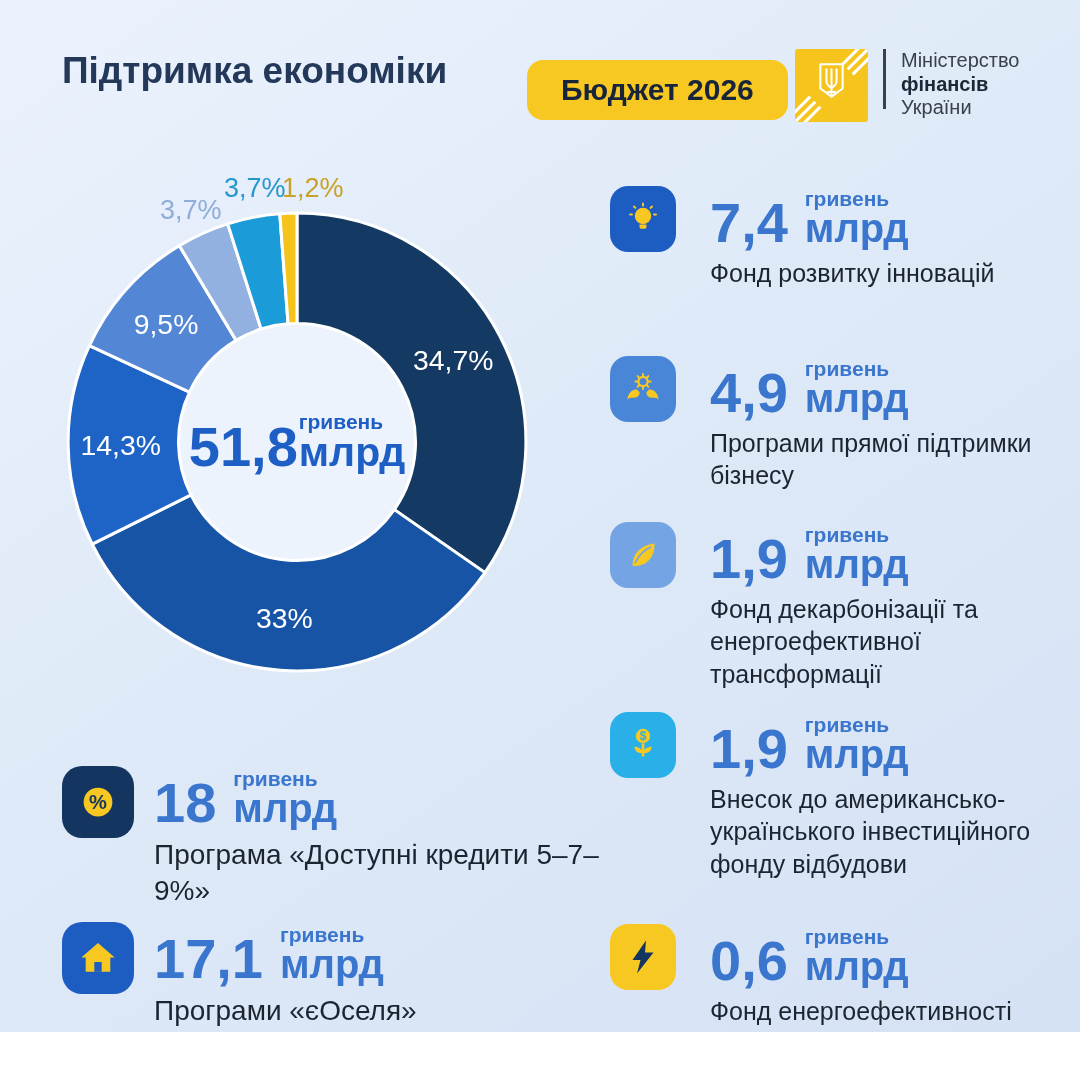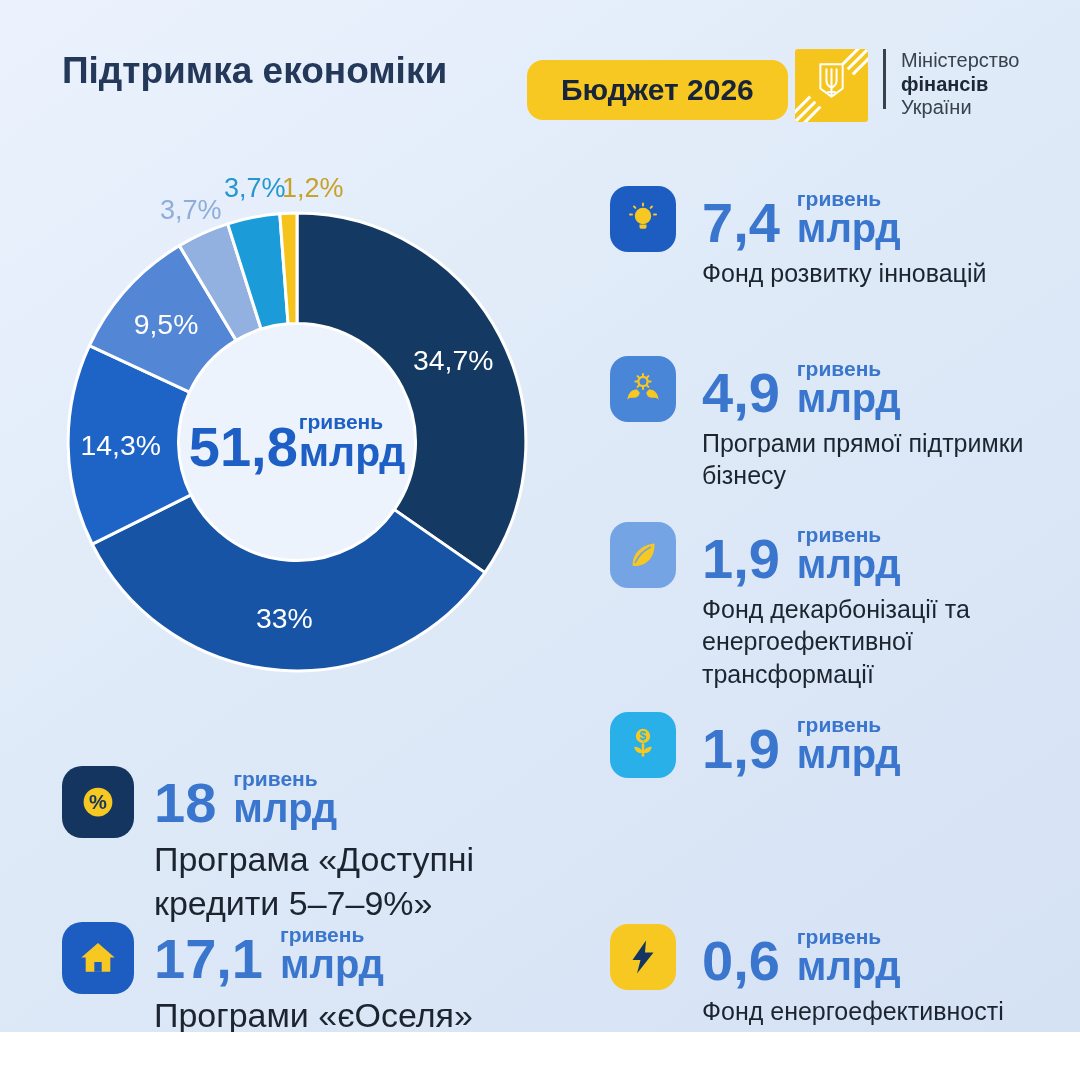--- a/index.html
+++ b/index.html
@@ -32,30 +32,30 @@
   #ol2{left:224px;top:173px;}
   #ol3{left:282px;top:173px;}
 
   
   .item{position:absolute;display:flex;}
   .icon-box{border-radius:18px;display:flex;align-items:center;justify-content:center;flex-shrink:0;}
   .item-right .icon-box{width:66px;height:66px;}
   .item-left .icon-box{width:72px;height:72px;border-radius:20px;}
   .icon-box svg{width:40px;height:40px;}
   .item-left .icon-box svg{width:46px;height:46px;}
-  .item-body{margin-left:26px;margin-top:2px;}
+  .item-body{margin-left:34px;margin-top:2px;}
   .item-left .item-body{margin-left:20px;}
   .value-row{display:flex;align-items:flex-end;column-gap:17px;color:#3a76cd;}
   .value{font-size:56px;font-weight:700;line-height:.82;}
   .unit-col{display:flex;flex-direction:column;}
   .u-top{font-size:21px;font-weight:700;line-height:1.08;}
   .u-bottom{font-size:40px;font-weight:700;line-height:.88;}
   .desc{margin-top:11px;font-size:25px;color:#1c2430;line-height:1.3;}
   .item-right .desc{width:348px;}
-  .item-left .desc{width:450px;font-size:34px;}
+  .item-left .desc{width:450px;font-size:28px;}
   .ri1{left:610px;top:186px;} .ri2{left:610px;top:356px;} .ri3{left:610px;top:522px;}
   .ri4{left:610px;top:712px;} .ri5{left:610px;top:924px;}
   .li1{left:62px;top:766px;} .li2{left:62px;top:922px;}
 </style>
 </head>
 <body>
 
 <div class="page">
 
   <div class="title">
@@ -207,20 +207,21 @@
       </svg>
     </div>
     <div class="item-body">
       <div class="value-row">
         <span class="value">1,9</span>
         <span class="unit-col">
           <span class="u-top">гривень</span>
           <span class="u-bottom">млрд</span>
         </span>
       </div>
+      <div class="desc">Внесок до американсько-українського інвестиційного фонду відбудови</div>
     </div>
   </div>
 
   <div class="item item-right ri5">
     <div class="icon-box" style="background: rgb(248, 200, 34);">
       <svg viewBox="0 0 40 40">
         <path d="M23 3.5L9.5 23h8L14 36.5 30.5 15.5h-8.5z" fill="#14355f"></path>
       </svg>
     </div>
     <div class="item-body">

